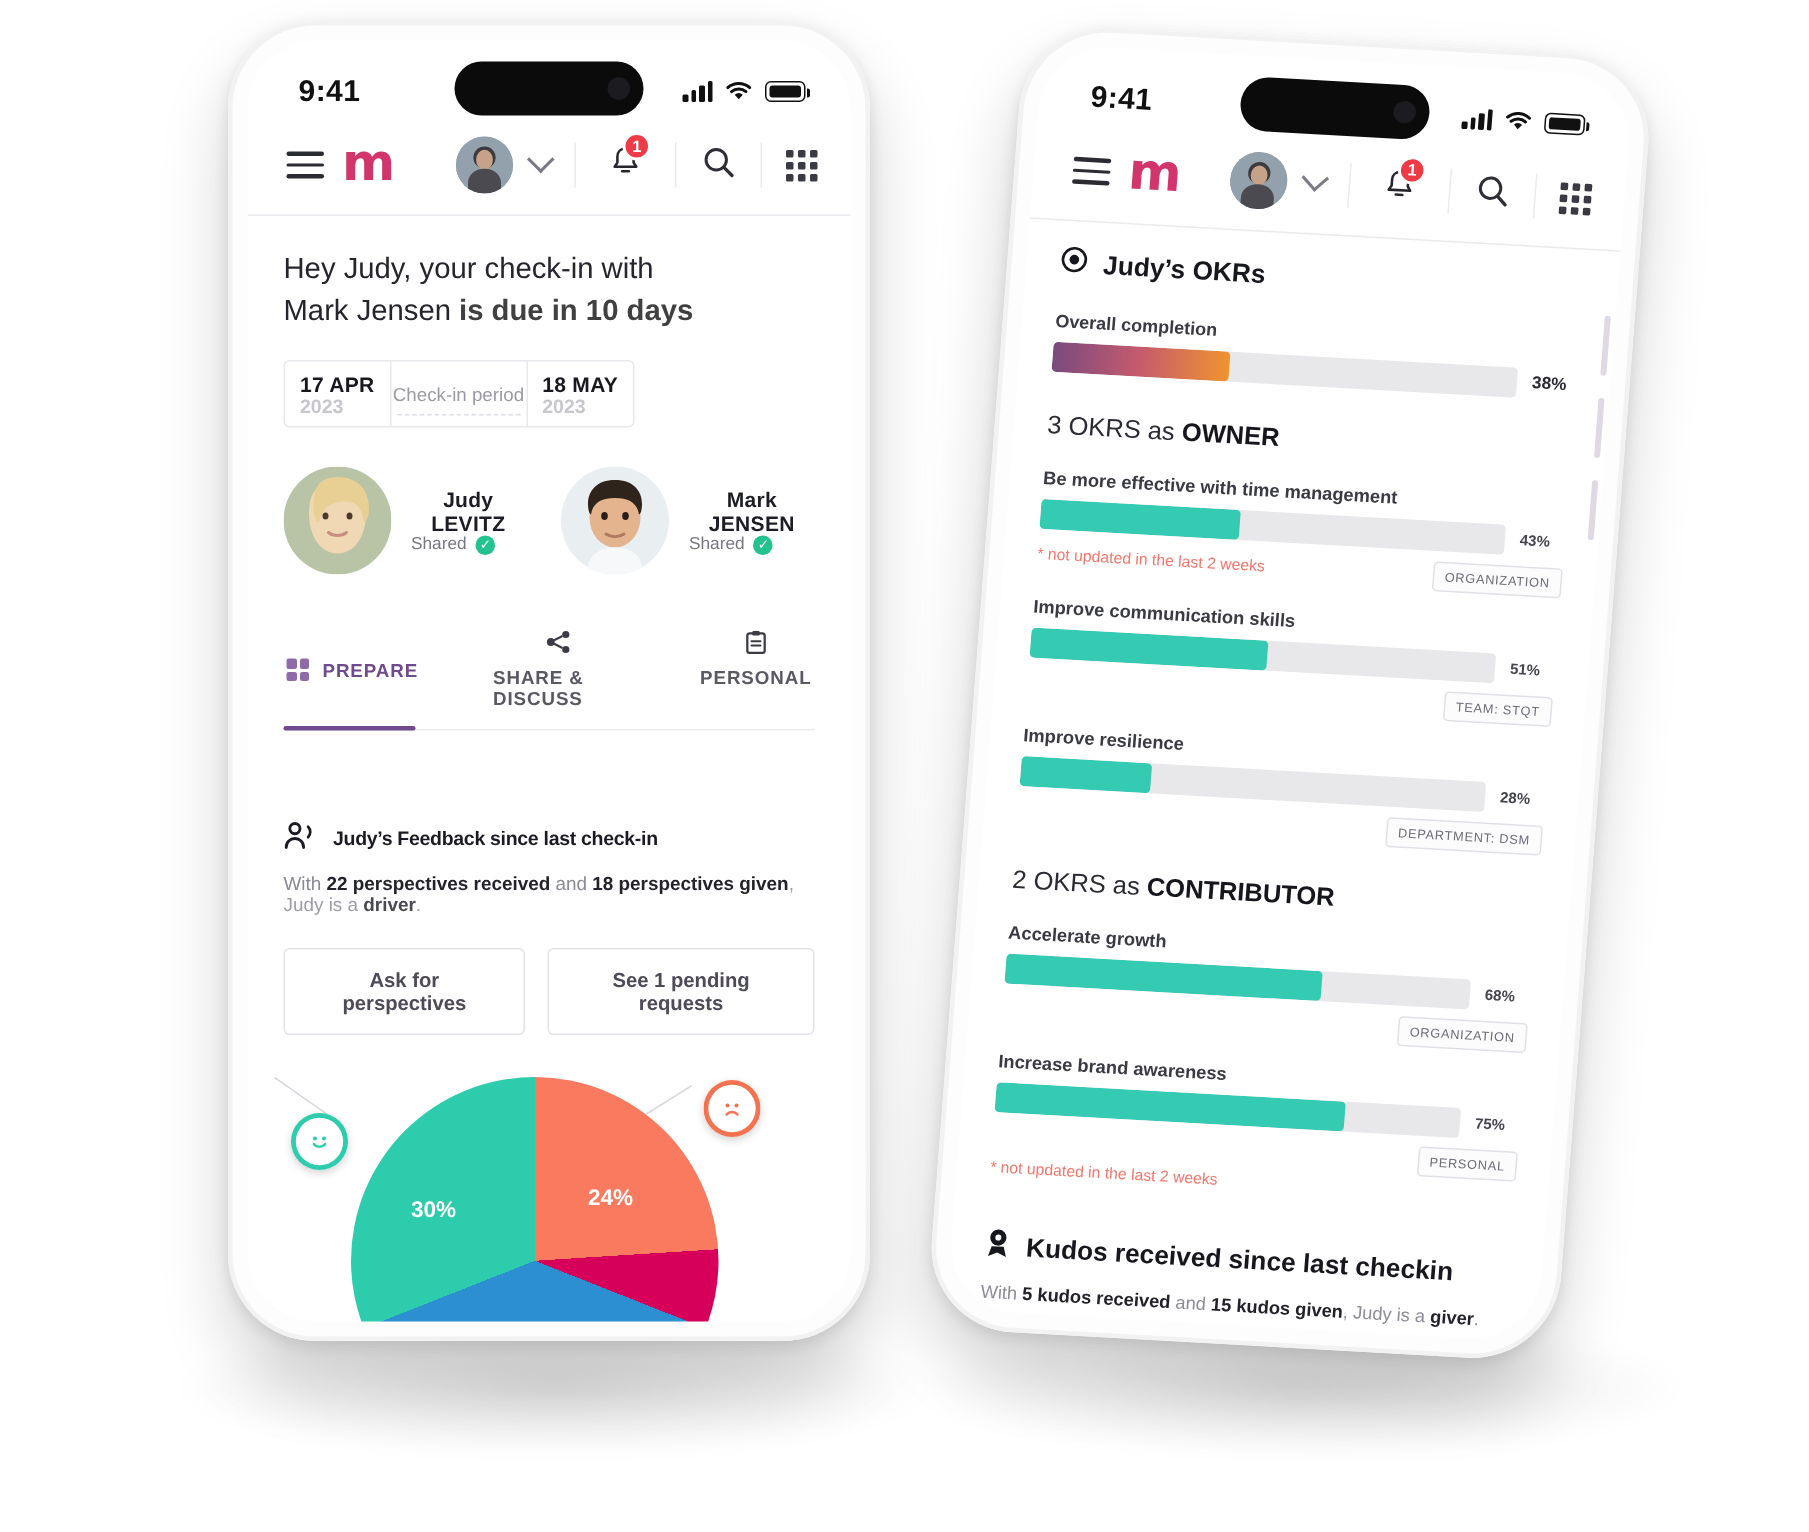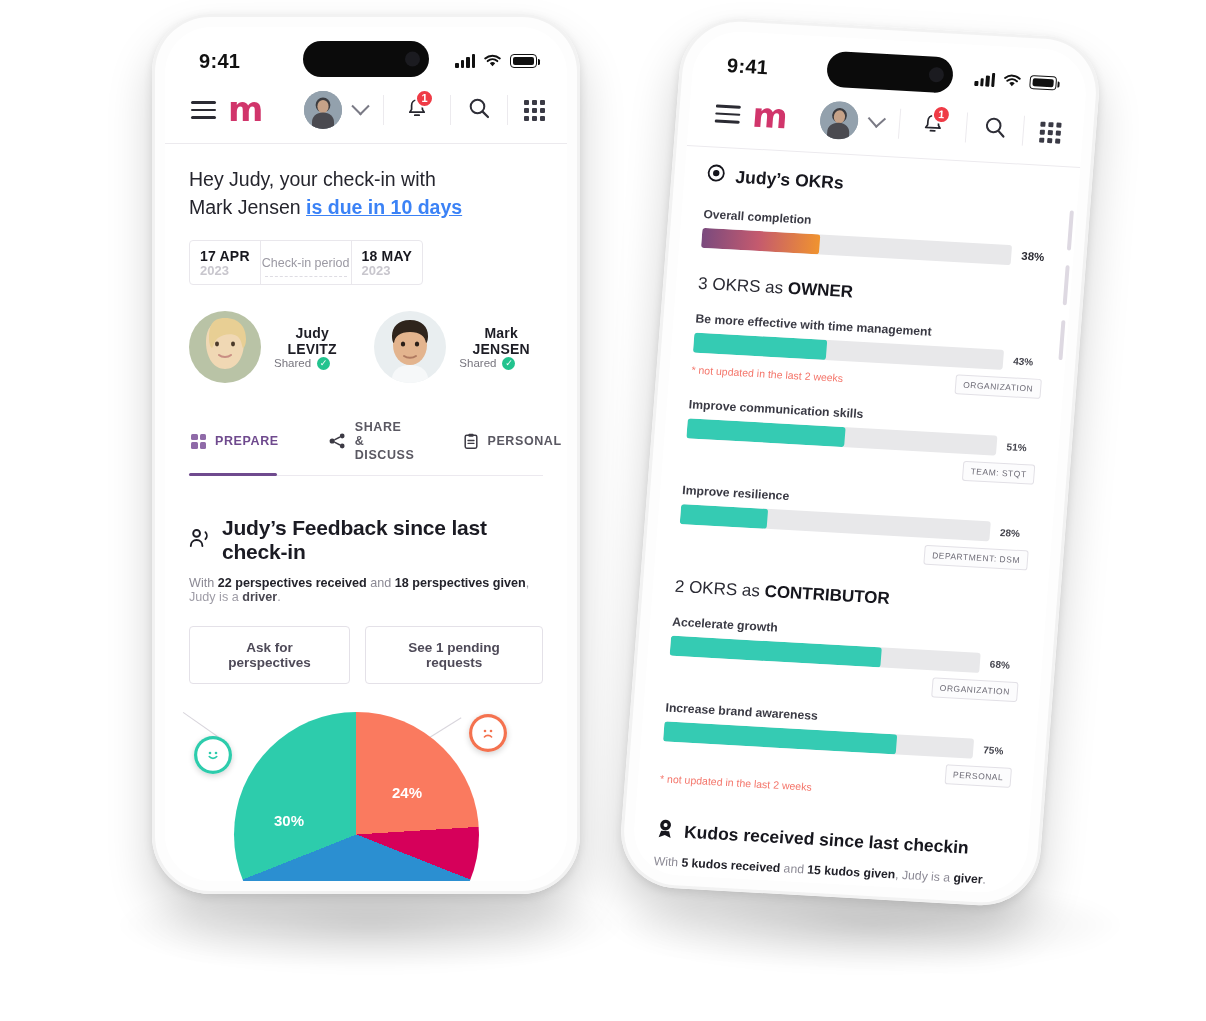--- a/index.html
+++ b/index.html
@@ -96,21 +96,21 @@
     background: #ef3b46; color: #fff; font-size: 11px; font-weight: 700;
     display:flex; align-items:center; justify-content:center;
     border: 2px solid #fff;
   }
   .grid-icon { display: grid; grid-template-columns: repeat(3, 5px); gap: 3px; }
   .grid-icon i { width:5px; height:5px; background:#3a3a45; border-radius:1px; }
 
   
   .body-left { padding: 22px 24px 0 24px; }
   .greet { font-size: 19.5px; line-height: 1.42; color: #25252d; font-weight: 400; }
-  .greet .due { color: #3b82f6; font-weight: 700; text-decoration: underline; }
+  .greet .due { color: #404040; font-weight: 700; }
 
   .period {
     display: flex; align-items: stretch; margin-top: 19px; width: 234px;
     border: 1px solid #e9e7ec; border-radius: 4px; background: #fff;
   }
   .period-date { padding: 7px 10px 6px 10px; text-align: left; }
   .period-date .d { font-size: 14px; font-weight: 800; color: #18181f; letter-spacing: .2px; }
   .period-date .y { font-size: 13px; font-weight: 700; color: #c8c6cd; margin-top: -1px; }
   .period-mid {
     flex: 1; display: flex; align-items: center; justify-content: center;
@@ -130,30 +130,30 @@
   .person-shared { font-size: 11.5px; color: #78767f; 
                    display: flex; align-items: center; gap: 6px; }
   .tick { width: 13px; height: 13px; border-radius: 50%; background: #22c38e;
           color:#fff; font-size: 9px; display:flex; align-items:center; justify-content:center; }
 
   .tabs { display: flex; margin-top: 28px; position: relative;
           border-bottom: 1px solid #ece9ef; }
   .tab { display:flex; align-items:center; gap: 9px; padding: 9px 2px 13px 2px;
          font-size: 12.5px; font-weight: 700; letter-spacing: .6px; color: #5a5862; cursor:pointer; }
   .tab.active { color: #6f4a8e; }
-  .tab + .tab { margin-left: 46px; }
+  .tab + .tab { margin-left: 46px; flex-direction: column; }
   .tab-underline { position:absolute; left:0; bottom:-1px; width: 88px; height: 3.5px;
                    background: #6f4a8e; border-radius: 2px; }
   .ic-prepare { width:15px; height:15px; display:grid; grid-template-columns:1fr 1fr;
                 grid-template-rows:1fr 1fr; gap:2px; }
   .ic-prepare i { background:#8f6aa8; border-radius:1.5px; }
   .ic-share svg, .ic-final svg { display:block; }
 
-  .sec-title { display:flex; align-items:center; gap: 11px; margin-top: 40px;
-               font-size: 21px; font-weight: 800; color: #1b1b23; letter-spacing: -.2px; justify-content: center; }
+  .sec-title { display:flex; align-items:center; gap: 11px; margin-top: 60px;
+               font-size: 13px; font-weight: 800; color: #1b1b23; letter-spacing: -.2px; }
   .sub { margin-top: 12px; font-size: 12.6px; color: #8b8994; }
   .sub b { color: #23232b; font-weight: 700; }
   .sub .soft { color: #9e9ca6; }
   .sub .soft b { color: #4a4852; }
 
   .btn-row { display:flex; gap: 15px; margin-top: 22px; }
   .btn {
     padding: 13px 20px; border: 1px solid #e4e1e8; border-radius: 4px; background:#fff;
     font-size: 13.5px; font-weight: 700; color: #4e4a58; cursor: pointer;
   }
@@ -400,21 +400,21 @@
 
 
         <div class="pie-wrap">
           <div class="leader" style="left:223px;top:44px;width:58px;transform:rotate(-32deg);"></div>
           <div class="leader" style="left:40px;top:40px;width:56px;transform:rotate(35deg) translateX(-56px);"></div>
 
           <div class="pie" style="background: conic-gradient(rgb(250, 122, 95) 0deg, rgb(250, 122, 95) 86.4deg, rgb(214, 0, 90) 86.4deg, rgb(214, 0, 90) 111.6deg, rgb(43, 143, 209) 111.6deg, rgb(43, 143, 209) 248.4deg, rgb(45, 204, 172) 248.4deg, rgb(45, 204, 172) 356.4deg);"></div>
 
           <span class="pie-lbl" style="left:203px;top:80px;">24%</span>
 
-          <span class="pie-lbl" style="left:85px;top:108px;">30%</span>
+          <span class="pie-lbl" style="left:85px;top:88px;">30%</span>
 
           <span class="emoji-badge" style="left:280px;top:10px;box-shadow:0 0 0 3.2px #f4724f inset, 0 2px 6px rgba(0,0,0,.18);">
             <svg width="20" height="20" viewBox="0 0 20 20">
                 <circle cx="7" cy="8" r="1.3" fill="#f4724f"></circle>
                 <circle cx="13" cy="8" r="1.3" fill="#f4724f"></circle>
                 <path d="M6.4 14c1.8-2.2 5.4-2.2 7.2 0" stroke="#f4724f" stroke-width="1.6" fill="none" stroke-linecap="round"></path>
               </svg>
           </span>
           <span class="emoji-badge" style="left:5px;top:32px;box-shadow:0 0 0 3.2px #2dccac inset, 0 2px 6px rgba(0,0,0,.18);">
             <svg width="20" height="20" viewBox="0 0 20 20">

